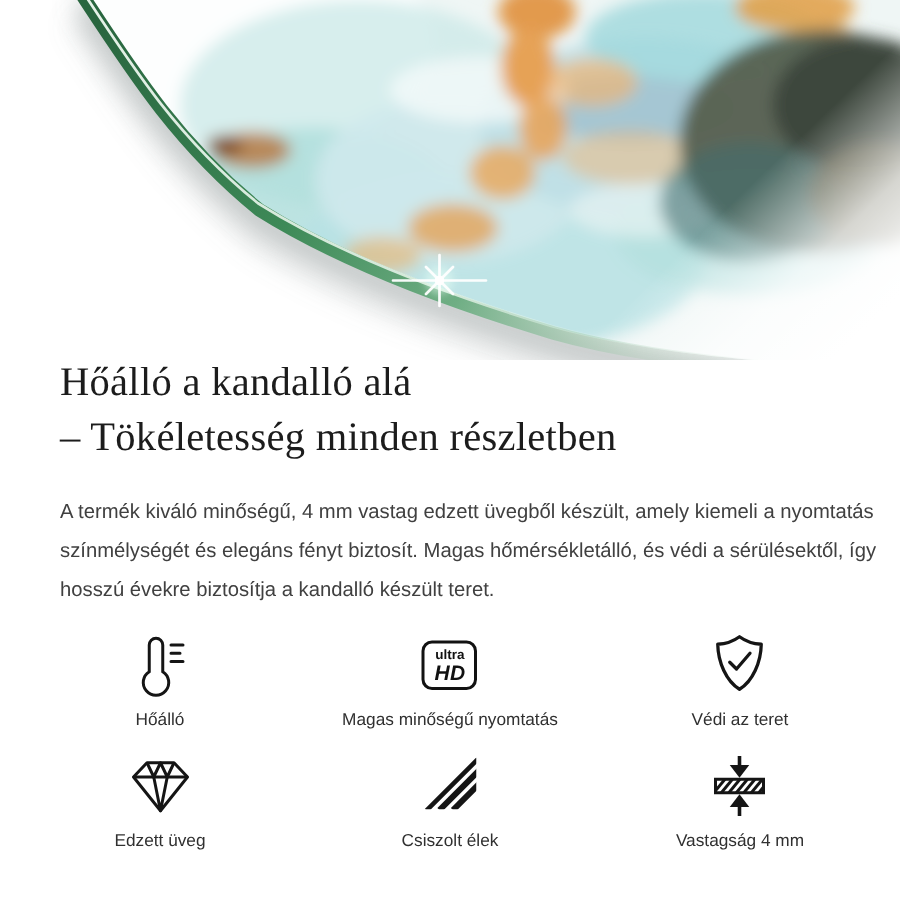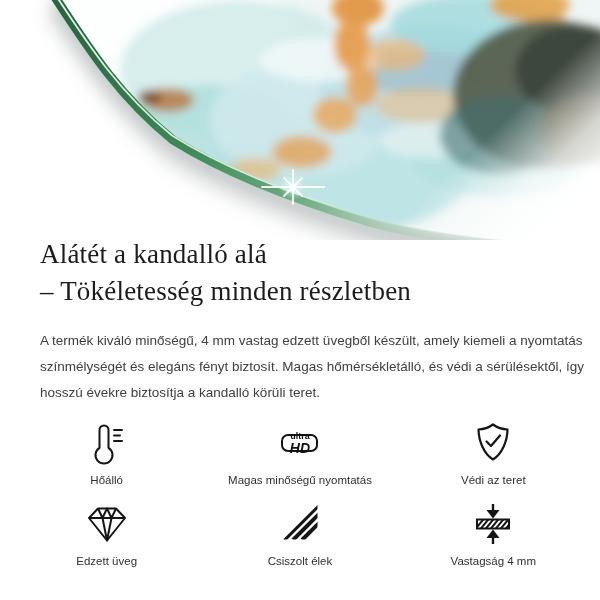--- a/index.html
+++ b/index.html
@@ -22,21 +22,21 @@
   }
   .desc .dline{display:block;white-space:nowrap;}
   .features{
     margin-top:14px;padding:0 10px;
     display:grid;grid-template-columns:repeat(3,1fr);row-gap:14px;
   }
   .feature{display:flex;flex-direction:column;align-items:center;}
   .icon-box{height:46px;display:flex;align-items:center;justify-content:center;}
   .f-label{margin-top:7px;font-size:11.5px;line-height:14px;color:#303030;text-align:right;}
   .hd-badge{
-    width:37px;height:18px;border:2.6px solid #121212;border-radius:7px;
+    width:37px;height:33px;border:2.6px solid #121212;border-radius:7px;
     display:flex;flex-direction:column;align-items:center;justify-content:center;
     color:#111;box-sizing:border-box;padding-top:1px;
   }
   .hd-badge .u{font-size:9px;font-weight:700;line-height:9px;}
   .hd-badge .h{font-size:14px;font-weight:700;line-height:14px;letter-spacing:0.2px;font-style:italic;}
 </style>
 </head>
 <body>
 
 <div class="hero">
@@ -125,27 +125,27 @@
     <g>
       <circle cx="293" cy="187" r="9" fill="#e8fff4" opacity="0.55" filter="url(#blurSoft)"></circle>
       <circle cx="293" cy="187" r="3.2" fill="#ffffff"></circle>
       <path d="M262,187 L324,187 M293,170 L293,204 M284,178 L302,196 M302,178 L284,196" stroke="#ffffff" stroke-width="1.8" stroke-linecap="round" opacity="0.95"></path>
     </g>
   </svg>
 </div>
 
 <div class="content">
   <h1 class="title">
-    <span class="tline">Alátét a kandalló alá</span>
+    <span class="tline">Hőálló a kandalló alá</span>
     <span class="tline">– Tökéletesség minden részletben</span>
   </h1>
   <div class="desc">
     <span class="dline">A termék kiváló minőségű, 4 mm vastag edzett üvegből készült, amely kiemeli a nyomtatás</span>
     <span class="dline">színmélységét és elegáns fényt biztosít. Magas hőmérsékletálló, és védi a sérülésektől, így</span>
-    <span class="dline">hosszú évekre biztosítja a kandalló körüli teret.</span>
+    <span class="dline">hosszú évekre biztosítja a kandalló készült teret.</span>
   </div>
 </div>
 
 <div class="features">
 
   <div class="feature">
     <div class="icon-box">
       <svg width="40" height="44" viewBox="0 0 40 44" fill="none" stroke="#151515" stroke-width="2" stroke-linecap="round">
         <path d="M12.5,9 a4.5,4.5 0 0 1 9,0 V26.8 a8.5,8.5 0 1 1 -9,0 Z"></path>
         <path d="M27,9 h8 M27,14.5 h6 M27,20 h8"></path>

